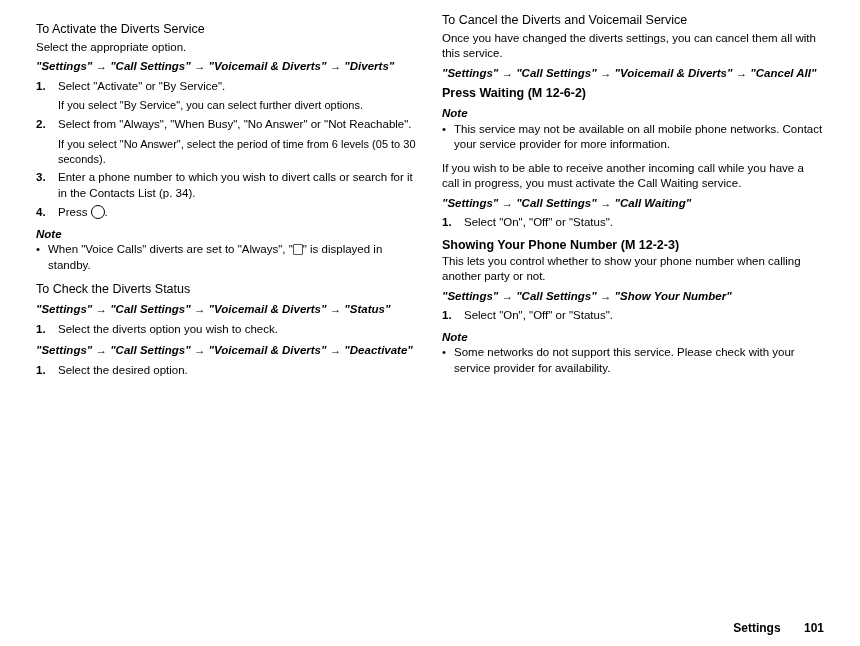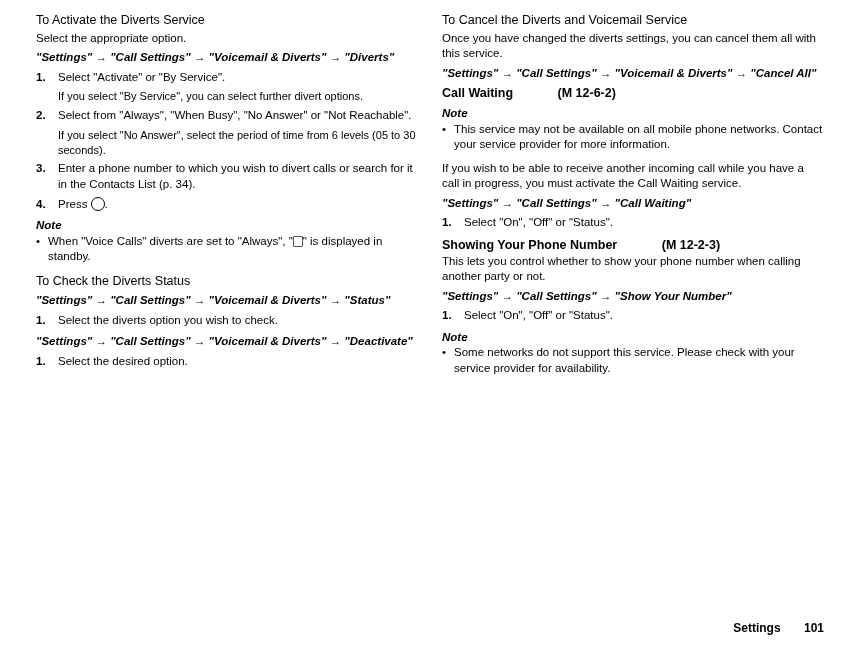--- a/index.html
+++ b/index.html
@@ -10,39 +10,39 @@
       padding: 10px 36px 20px 36px;
       position: relative;
       background: #fff;
       color: #000;
       font-size: 11.5px;
       line-height: 1.35;
     }
     .columns {
       display: flex;
       gap: 24px;
+      align-items: flex-end;
     }
     .col {
       flex: 1;
       min-width: 0;
     }
     .section-title {
       font-weight: normal;
       font-size: 12.5px;
       margin-top: 2px;
       margin-bottom: 2px;
     }
     .subheading {
       font-weight: bold;
       font-size: 12.5px;
       margin-top: 4px;
     }
     .subheading .mcode {
       font-weight: bold;
-      margin-left: 41px;
     }
     .intro {
       margin-bottom: 4px;
     }
     .path {
       font-style: italic;
       font-weight: bold;
       margin: 4px 0 4px 0;
     }
     ol.steps {
@@ -172,21 +172,21 @@
 
   </div>
 
   <div class="col">
 
     <div class="section-title">To Cancel the Diverts and Voicemail Service</div>
     <div class="intro">Once you have changed the diverts settings, you can cancel them all with this service.</div>
     <div class="path">"Settings" → "Call Settings" → "Voicemail &amp; Diverts" → "Cancel All"</div>
 
     <div class="subheading">
-      <span>Call Waiting</span><span class="mcode"> (M 12-6-2)</span>
+      <span>Press Waiting</span><span class="mcode"> (M 12-6-2)</span>
     </div>
     <div class="notelabel">Note</div>
     <ul class="note">
       <li>This service may not be available on all mobile phone networks. Contact your service provider for more information.</li>
     </ul>
     <div class="para">If you wish to be able to receive another incoming call while you have a call in progress, you must activate the Call Waiting service.</div>
     <div class="path">"Settings" → "Call Settings" → "Call Waiting"</div>
     <ol class="steps">
       <li>
         <span>Select "On", "Off" or "Status".</span>

